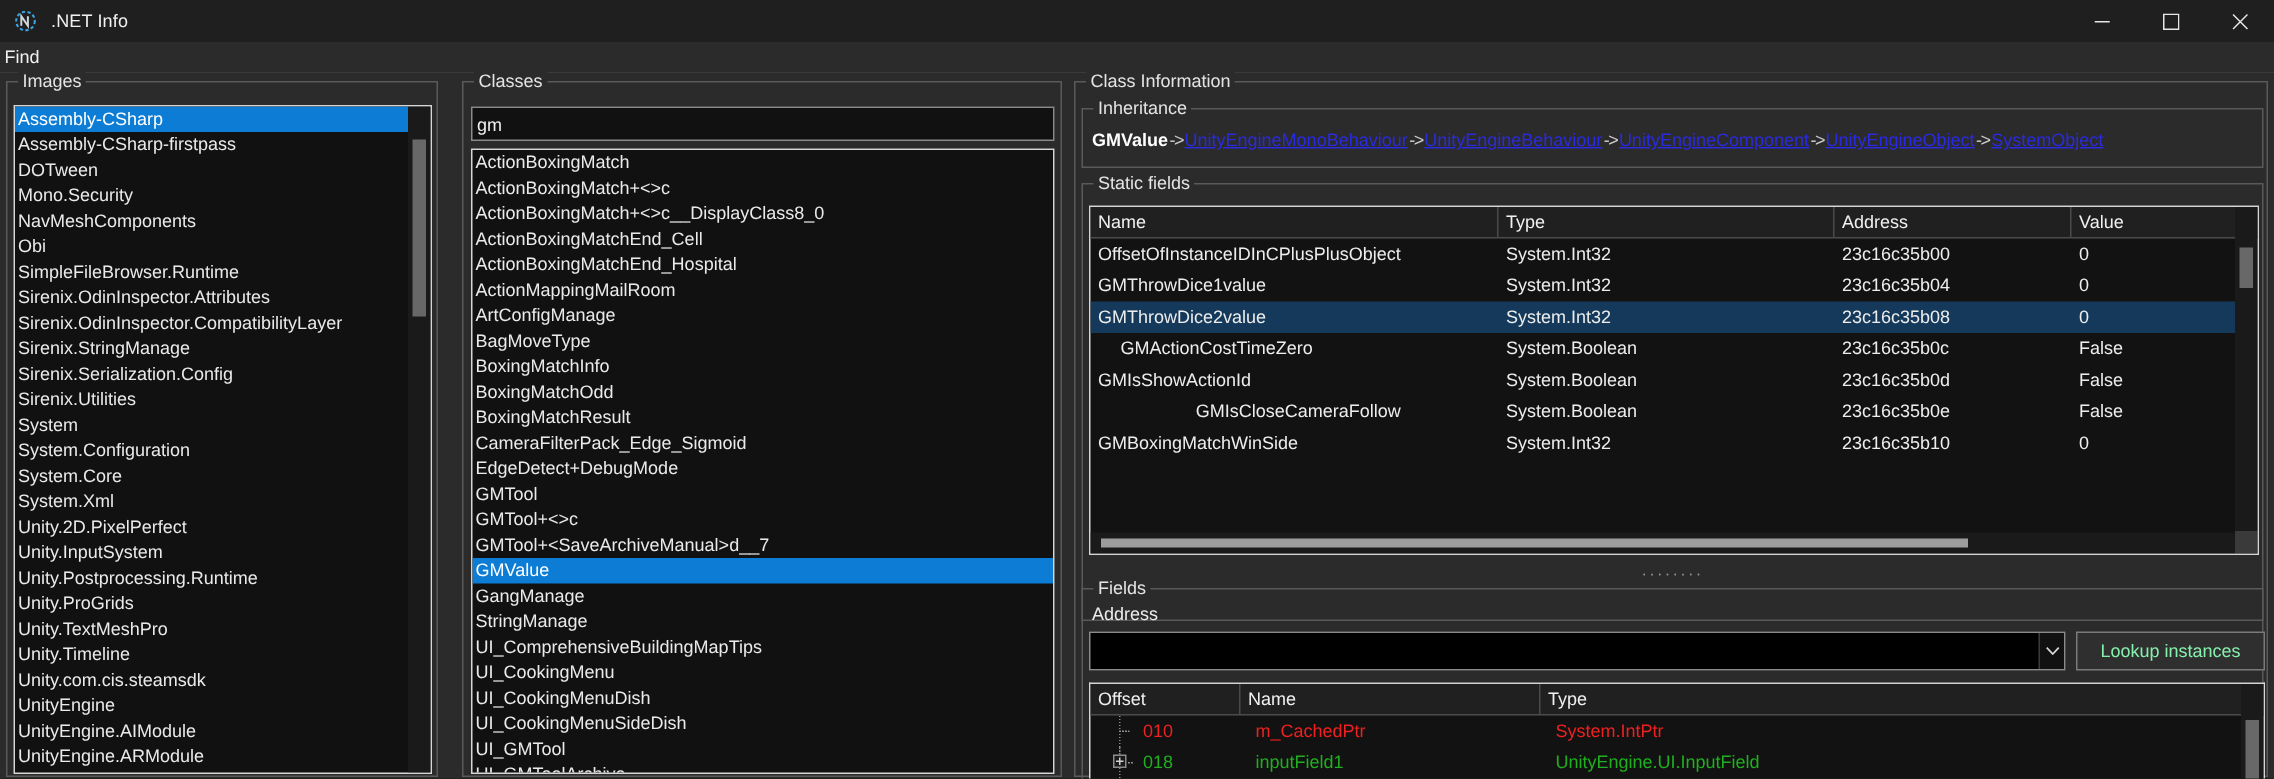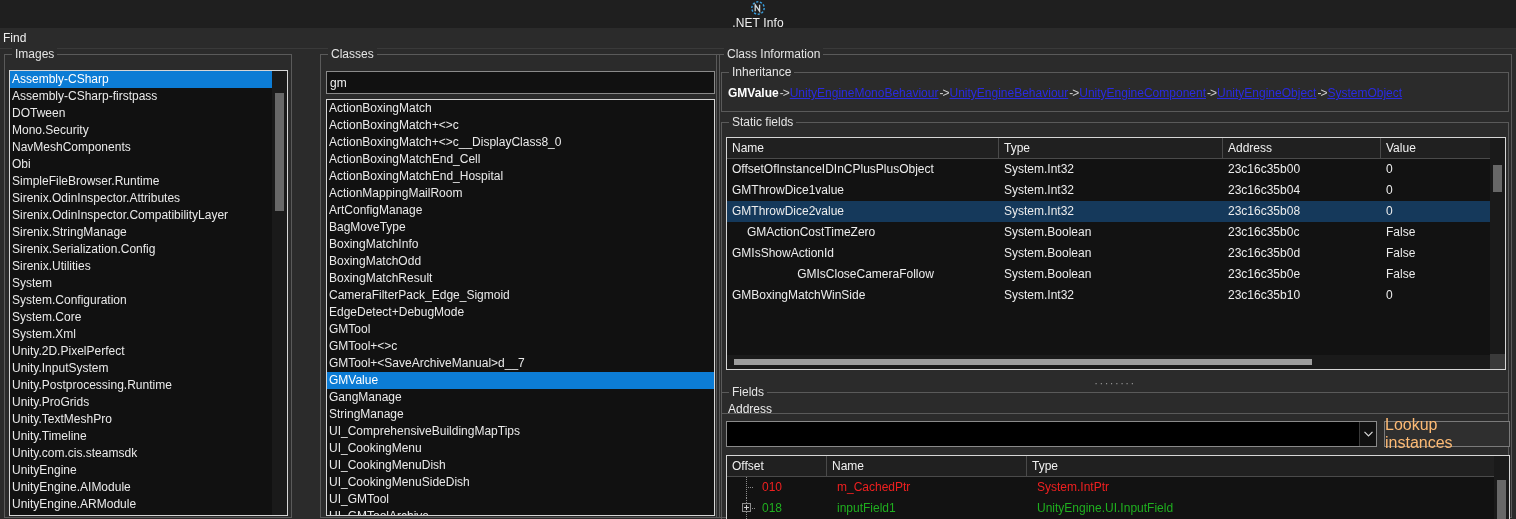--- a/index.html
+++ b/index.html
@@ -15,21 +15,21 @@
     position: relative;
     width: 1516px; height: 519px;
     background: #1f1f1f;
     color: #e8e8e8;
   }
 
   
   .titlebar {
     position: absolute; left: 0; top: 0; width: 1516px; height: 28px;
     background: #1f1f1f;
-    display: flex; align-items: center; flex-direction: column;
+    display: flex; align-items: center;
   }
   .titlebar .app-icon {
     width: 16px; height: 16px; margin-left: 9px; margin-right: 9px;
     position: relative; flex: none;
   }
   .titlebar .app-icon svg { display:block; }
   .titlebar .title-text {
     font-size: 12px; color: #f0f0f0; letter-spacing: .1px;
   }
   .winbtns { margin-left: auto; display: flex; height: 28px; }
@@ -206,22 +206,22 @@
     border-left: 1px solid #3a3a3a;
     display: flex; align-items: center; justify-content: center;
   }
   .combo-arrow svg { display: block; }
 
   
   .btn {
     position: absolute;
     background: #2f2f2f;
     border: 1px solid #7a7a7a;
-    color: #fdba74;
-    font-size: 16px;
+    color: #86efac;
+    font-size: 12px;
     display: flex; align-items: center; justify-content: center;
     font-family: "Liberation Sans", sans-serif;
   }
 
   .plain-label {
     position: absolute;
     font-size: 12px; color: #ececec; white-space: nowrap;
   }
 </style>
 </head>
@@ -293,21 +293,21 @@
             <div class="lb-row">UnityEngine.AIModule</div>
             <div class="lb-row">UnityEngine.ARModule</div>
             <div class="lb-row">UnityEngine.AccessibilityModule</div>
           </div>
         <div class="vscroll">
           <div class="thumb" style="top:22px; height:118px;"></div>
         </div>
       </div>
     </div>
 
-    <div class="groupbox" style="left:320px; top:5px; width:400px; height:464px;">
+    <div class="groupbox" style="left:308px; top:5px; width:400px; height:464px;">
       <div class="gb-legend">Classes</div>
       <input class="textbox" type="text" style="left: 5px; top: 16px; width: 389px; height: 23px;" value="gm">
       <div class="listbox" style="left:5px; top:44px; width:389px; height:417px;">
         <div class="rows" id="classes-rows" style="right:0;">
             <div class="lb-row">ActionBoxingMatch</div>
             <div class="lb-row">ActionBoxingMatch+&lt;&gt;c</div>
             <div class="lb-row">ActionBoxingMatch+&lt;&gt;c__DisplayClass8_0</div>
             <div class="lb-row">ActionBoxingMatchEnd_Cell</div>
             <div class="lb-row">ActionBoxingMatchEnd_Hospital</div>
             <div class="lb-row">ActionMappingMailRoom</div>

